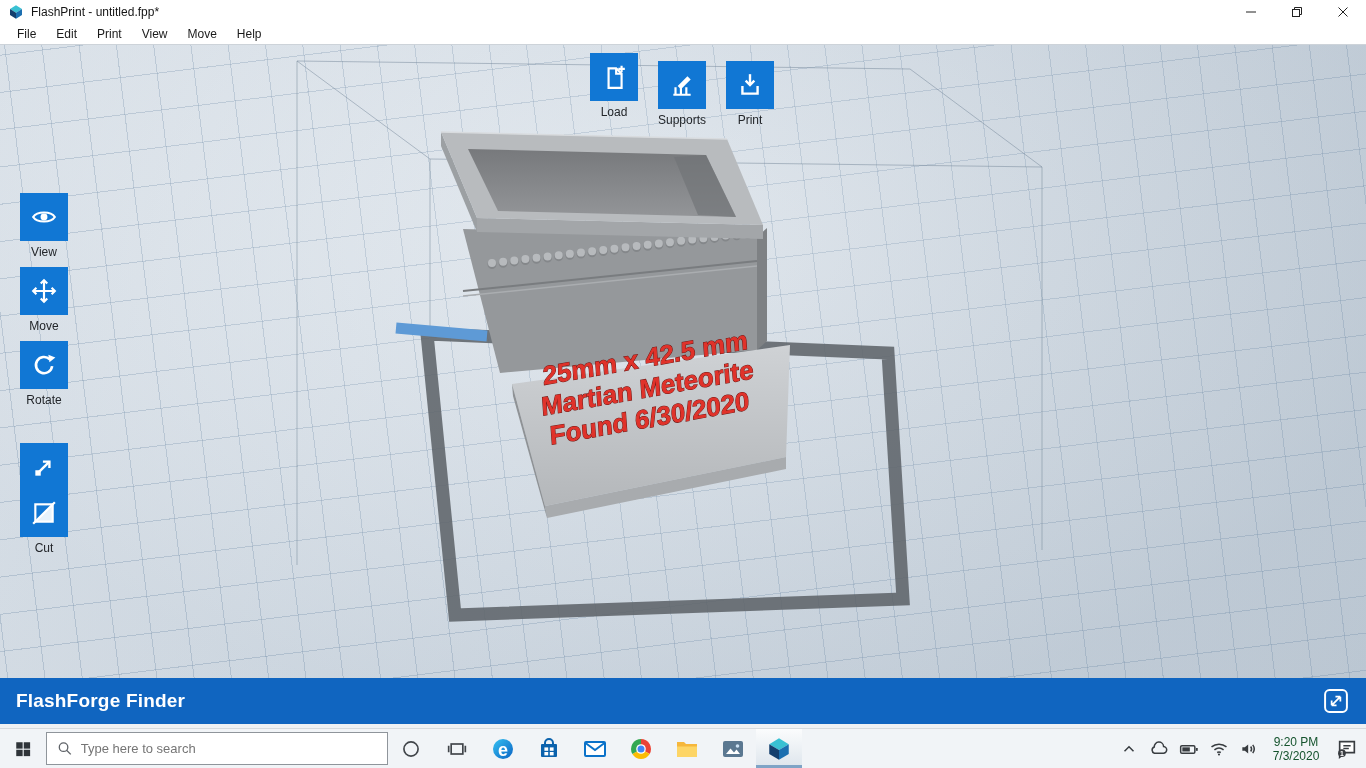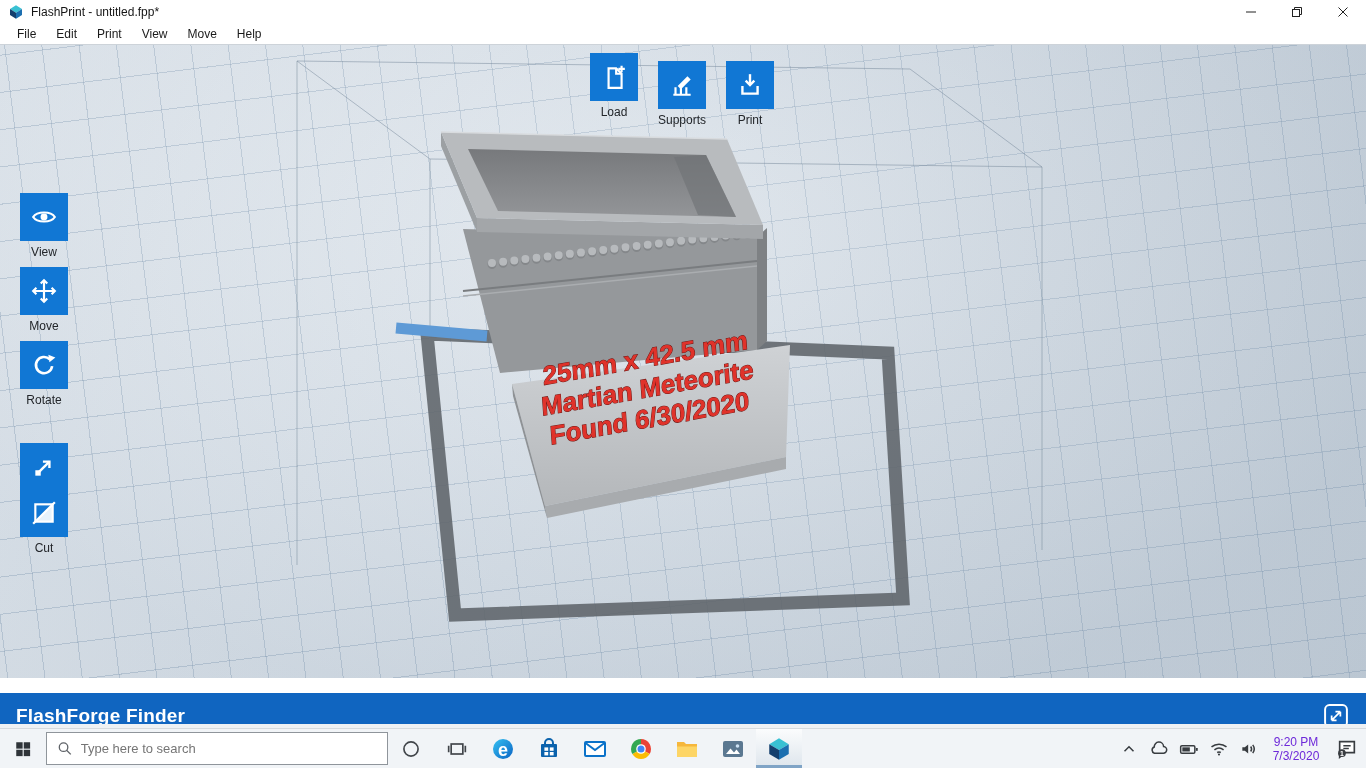--- a/index.html
+++ b/index.html
@@ -30,38 +30,38 @@
     background:radial-gradient(ellipse at 48% 30%, rgba(255,255,255,.22), rgba(125,145,165,.16) 78%); }
   .scene { position:absolute; inset:0; pointer-events:none; }
 
   .tool { position:absolute; width:48px; text-align:center; }
   .tool-btn { width:48px; height:48px; background:#1177d4; display:flex;
     align-items:center; justify-content:center; cursor:pointer; }
   .tool-label { margin-top:4px; font-size:12px; color:#23262a; }
 
   
   .printerbar { position:absolute; top:678px; left:0; width:1366px; height:46px;
-    background:#1065c0; display:flex; align-items:center; padding:0 16px;margin-top:15px; }
+    background:#1065c0; display:flex; align-items:center; padding:0 16px; }
   .printer-name { color:#fff; font-size:19px; font-weight:bold; letter-spacing:.2px; }
   .machine-btn { margin-left:auto; width:28px; height:28px; display:flex;
     align-items:center; justify-content:center; cursor:pointer; }
   .gapstrip { position:absolute; top:724px; left:0; width:1366px; height:4px; background:#eef1f4; }
 
   
   .taskbar { position:absolute; top:728px; left:0; width:1366px; height:40px;
     background:#f1f4f7; border-top:1px solid #d5dade; display:flex; align-items:center; }
   .tb-btn { width:46px; height:39px; display:flex; align-items:center; justify-content:center; cursor:pointer; }
   .tb-btn.active { background:linear-gradient(#fbfcfd,#dde5ec); box-shadow:inset 0 -3px 0 #7fa4c6; }
   .search { width:342px; height:33px; background:#fff; border:1px solid #8f959b;
     display:flex; align-items:center; padding:0 10px; gap:8px; }
   .search input { border:none; outline:none; background:transparent; width:100%;
     font-size:13px; color:#8b5cf6; font-family:"Liberation Sans",sans-serif; }
   .tray { margin-left:auto; display:flex; align-items:center; height:39px; }
   .tray-btn { width:30px; height:39px; display:flex; align-items:center; justify-content:center; cursor:pointer; }
-  .clock { width:64px; text-align:center; font-size:12px; color:#6d28d9; line-height:14px; cursor:pointer; }
+  .clock { width:64px; text-align:center; font-size:12px; color:#14532d; line-height:14px; cursor:pointer; }
 </style>
 </head>
 <body>
 
 <div class="titlebar">
   <svg class="app-ico" viewBox="0 0 24 24">
     <path d="M12 2 L21 7.5 L12 13 L3 7.5 Z" fill="#39c1d3"></path>
     <path d="M3 7.5 L12 13 L12 22 L3 16.5 Z" fill="#143f6e"></path>
     <path d="M21 7.5 L12 13 L12 22 L21 16.5 Z" fill="#1c6fb0"></path>
   </svg>

